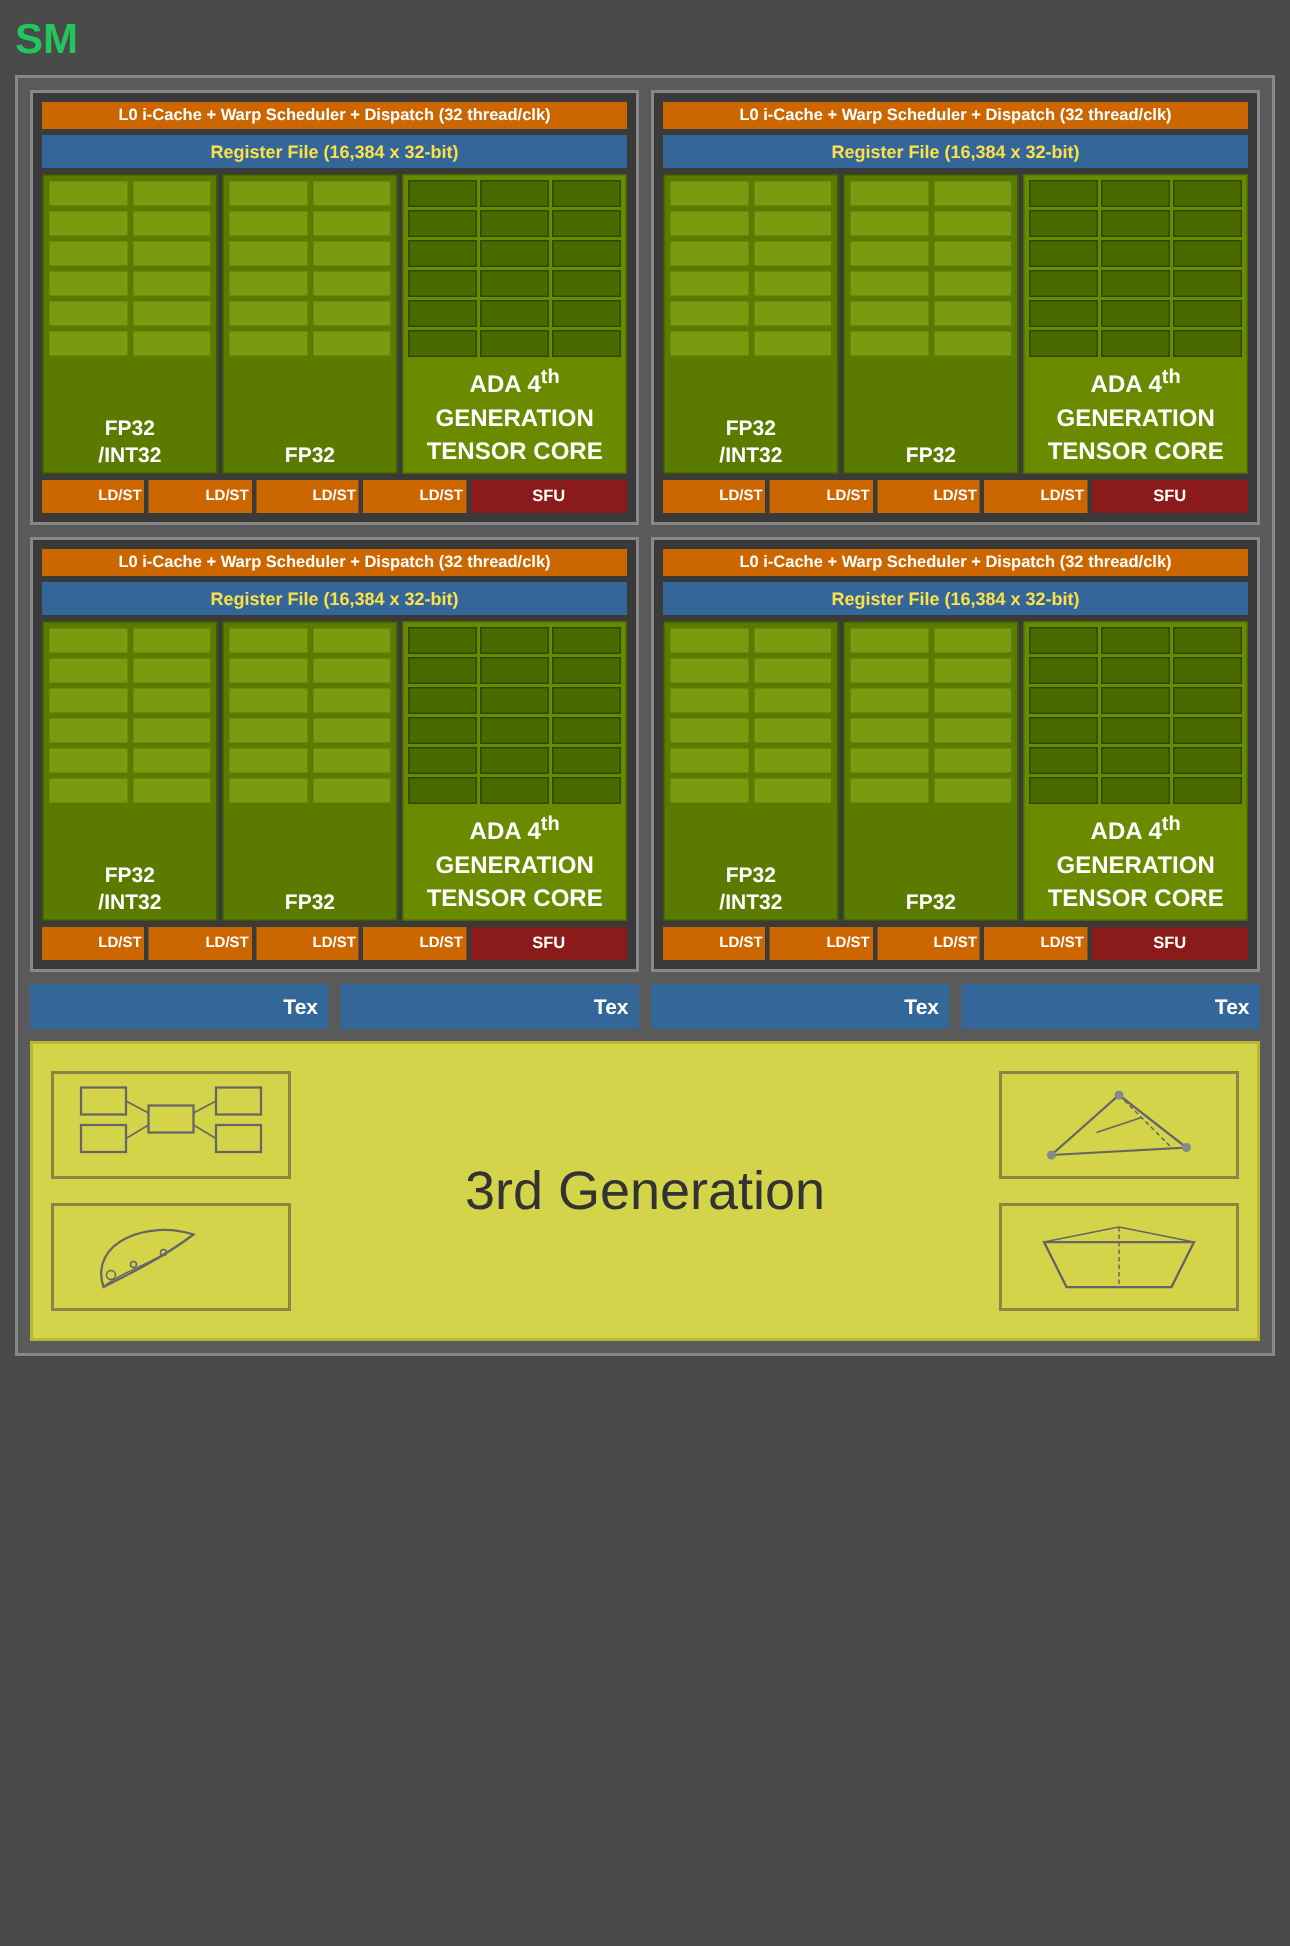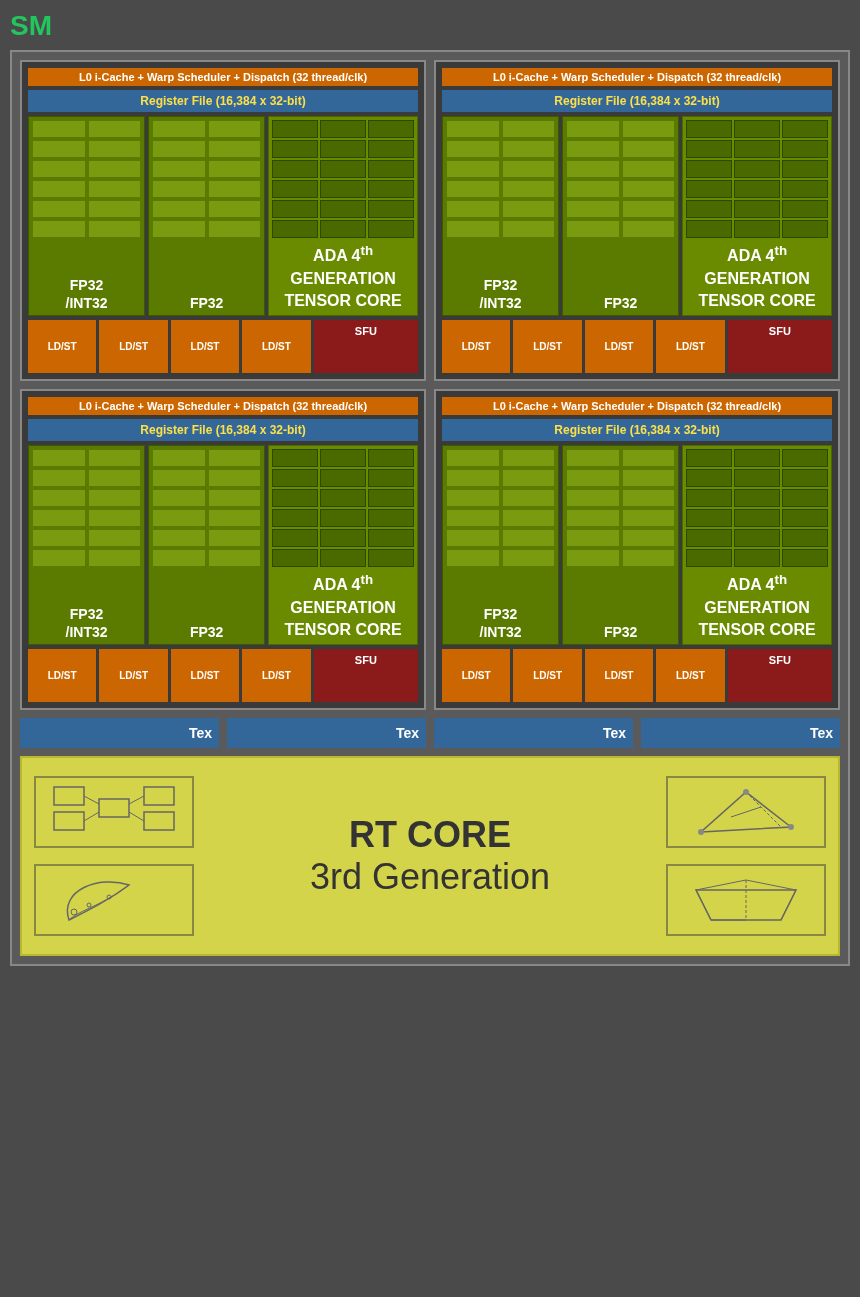--- a/index.html
+++ b/index.html
@@ -111,22 +111,22 @@
     }
     .bottom-units {
       display: flex;
       gap: 3px;
     }
     .ld-st-box {
       background: #cc6600;
       color: white;
       font-size: 10px;
       font-weight: bold;
-      text-align: center;
-      padding: 21px 2px;
+      text-align: right;
+      padding: 5px 2px;
       flex: 1;
     }
     .sfu-box {
       background: #8b1a1a;
       color: white;
       font-size: 11px;
       font-weight: bold;
       text-align: center;
       padding: 5px 20px;
       flex: 1;
@@ -543,21 +543,20 @@
             <path d="M20,50 C10,20 50,5 80,15 C60,30 40,40 20,50Z" fill="none" stroke="#666" stroke-width="1.5"></path>
             <path d="M20,50 C30,40 55,35 80,15" fill="none" stroke="#666" stroke-width="1"></path>
             <circle cx="25" cy="42" r="3" fill="none" stroke="#666" stroke-width="1"></circle>
             <circle cx="40" cy="35" r="2" fill="none" stroke="#666" stroke-width="1"></circle>
             <circle cx="60" cy="27" r="2" fill="none" stroke="#666" stroke-width="1"></circle>
           </svg>
         </div>
       </div>
 
       <div class="rt-core-text">
-        <div class="rt-core-title">RT CORE</div>
         <div class="rt-core-subtitle">3rd Generation</div>
       </div>
 
       <div class="rt-diagram-right">
         <div class="diagram-box" style="height:72px; padding:6px;">
           <svg width="130" height="60" viewBox="0 0 130 60">
             <polygon points="20,50 110,45 65,10" fill="none" stroke="#666" stroke-width="1.5"></polygon>
             <line x1="65" y1="10" x2="100" y2="45" stroke="#666" stroke-width="1" stroke-dasharray="3,2"></line>
             <circle cx="65" cy="10" r="3" fill="#888"></circle>
             <circle cx="20" cy="50" r="3" fill="#888"></circle>

